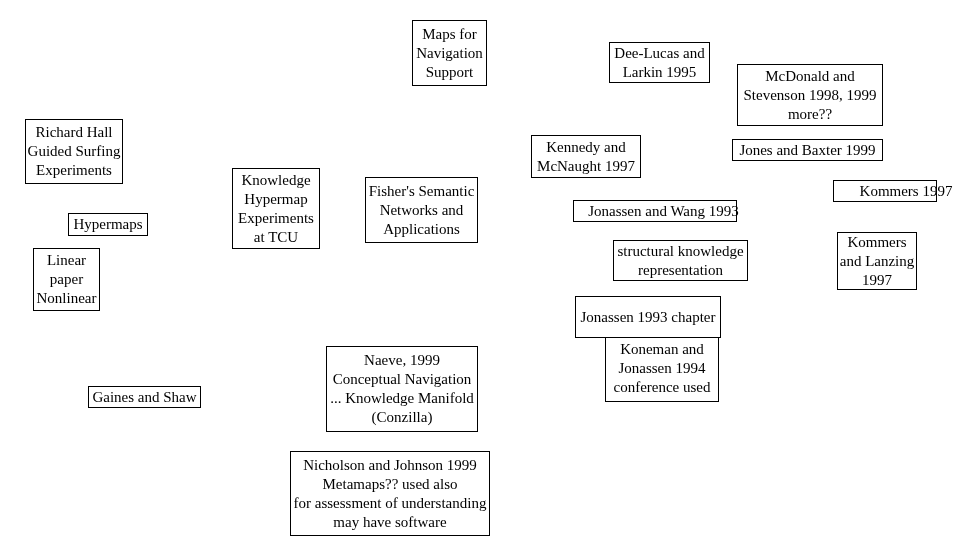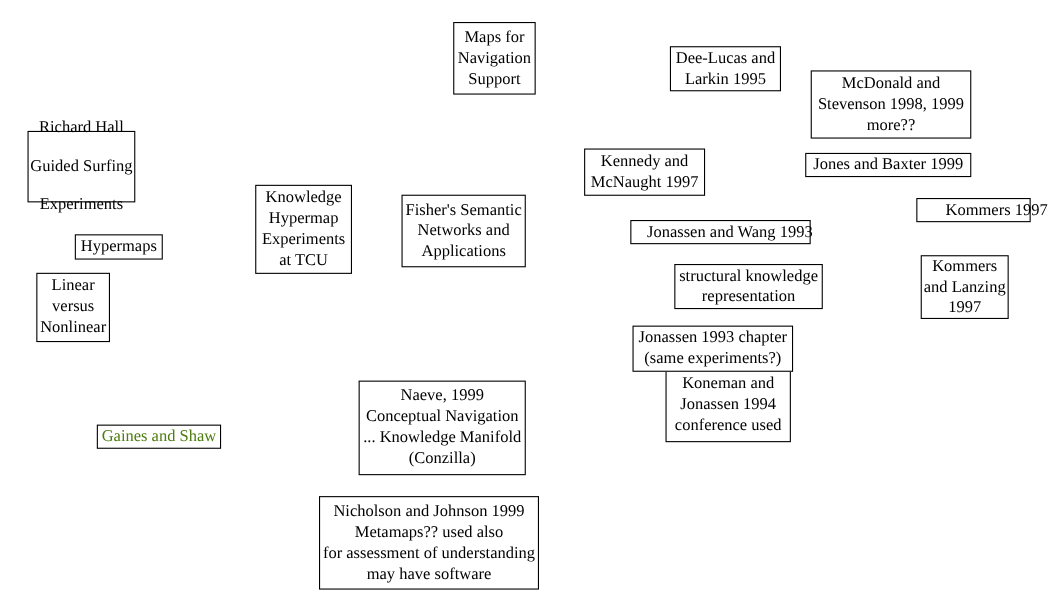--- a/index.html
+++ b/index.html
@@ -46,21 +46,21 @@
     </div>
     <div class="concept-box" style="left: 609px; top: 42px; width: 101px; height: 41px; border-color: rgb(0, 0, 0); color: rgb(0, 0, 0);">
       <div class="line">Dee-Lucas and</div>
       <div class="line">Larkin 1995</div>
     </div>
     <div class="concept-box" style="left: 737px; top: 64px; width: 146px; height: 62px; border-color: rgb(0, 0, 0); color: rgb(0, 0, 0);">
       <div class="line">McDonald and</div>
       <div class="line">Stevenson 1998, 1999</div>
       <div class="line">more??</div>
     </div>
-    <div class="concept-box" style="left: 25px; top: 119px; width: 98px; height: 65px; border-color: rgb(0, 0, 0); color: rgb(0, 0, 0); gap: 16px;">
+    <div class="concept-box" style="left: 25px; top: 119px; width: 98px; height: 65px; border-color: rgb(0, 0, 0); color: rgb(0, 0, 0);">
       <div class="line">Richard Hall</div>
       <div class="line">Guided Surfing</div>
       <div class="line">Experiments</div>
     </div>
     <div class="concept-box" style="left: 531px; top: 135px; width: 110px; height: 43px; border-color: rgb(0, 0, 0); color: rgb(0, 0, 0);">
       <div class="line">Kennedy and</div>
       <div class="line">McNaught 1997</div>
     </div>
     <div class="concept-box" style="left: 732px; top: 139px; width: 151px; height: 22px; border-color: rgb(0, 0, 0); color: rgb(0, 0, 0);">
       <div class="line">Jones and Baxter 1999</div>
@@ -89,39 +89,38 @@
       <div class="line">Kommers</div>
       <div class="line">and Lanzing</div>
       <div class="line">1997</div>
     </div>
     <div class="concept-box" style="left: 613px; top: 240px; width: 135px; height: 41px; border-color: rgb(0, 0, 0); color: rgb(0, 0, 0);">
       <div class="line">structural knowledge</div>
       <div class="line">representation</div>
     </div>
     <div class="concept-box" style="left: 33px; top: 248px; width: 67px; height: 63px; border-color: rgb(0, 0, 0); color: rgb(0, 0, 0);">
       <div class="line">Linear</div>
-      <div class="line">versus</div>
+      <div class="line">paper</div>
       <div class="line">Nonlinear</div>
     </div>
     <div class="concept-box" style="left: 605px; top: 335px; width: 114px; height: 67px; border-color: rgb(0, 0, 0); color: rgb(0, 0, 0);">
       <div class="line">Koneman and</div>
       <div class="line">Jonassen 1994</div>
       <div class="line">conference used</div>
     </div>
     <div class="concept-box" style="left: 575px; top: 296px; width: 146px; height: 42px; border-color: rgb(0, 0, 0); color: rgb(0, 0, 0);">
       <div class="line">Jonassen 1993 chapter</div>
-      <div class="line">(same experiments?)</div>
     </div>
     <div class="concept-box" style="left: 326px; top: 346px; width: 152px; height: 86px; border-color: rgb(0, 0, 0); color: rgb(0, 0, 0);">
       <div class="line">Naeve, 1999</div>
       <div class="line">Conceptual Navigation</div>
       <div class="line">... Knowledge Manifold</div>
       <div class="line">(Conzilla)</div>
     </div>
-    <div class="concept-box" style="left: 88px; top: 386px; width: 113px; height: 22px; border-color: rgb(0, 0, 0); color: #4d7c0f; font-family: Liberation Serif, serif;">
+    <div class="concept-box" style="left: 88px; top: 386px; width: 113px; height: 22px; border-color: rgb(0, 0, 0); color: #000000; font-family: Liberation Serif, serif;">
       <div class="line">Gaines and Shaw</div>
     </div>
     <div class="concept-box" style="left: 290px; top: 451px; width: 200px; height: 85px; border-color: rgb(0, 0, 0); color: rgb(0, 0, 0);">
       <div class="line">Nicholson and Johnson 1999</div>
       <div class="line">Metamaps?? used also</div>
       <div class="line">for assessment of understanding</div>
       <div class="line">may have software</div>
     </div>
   </div>
 

